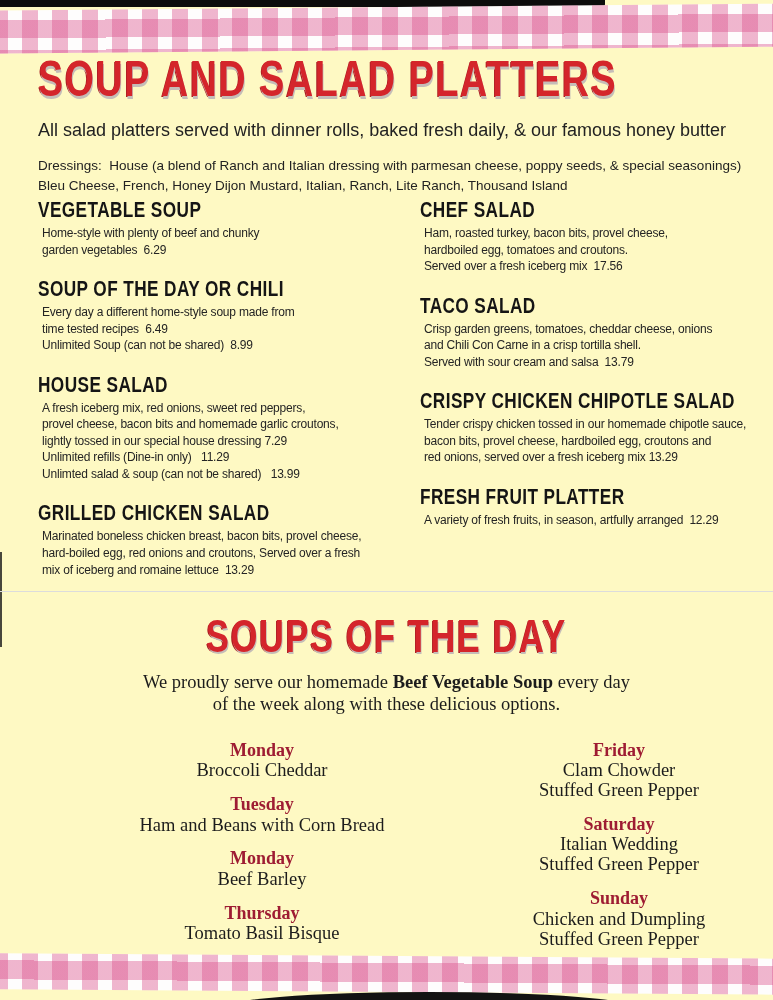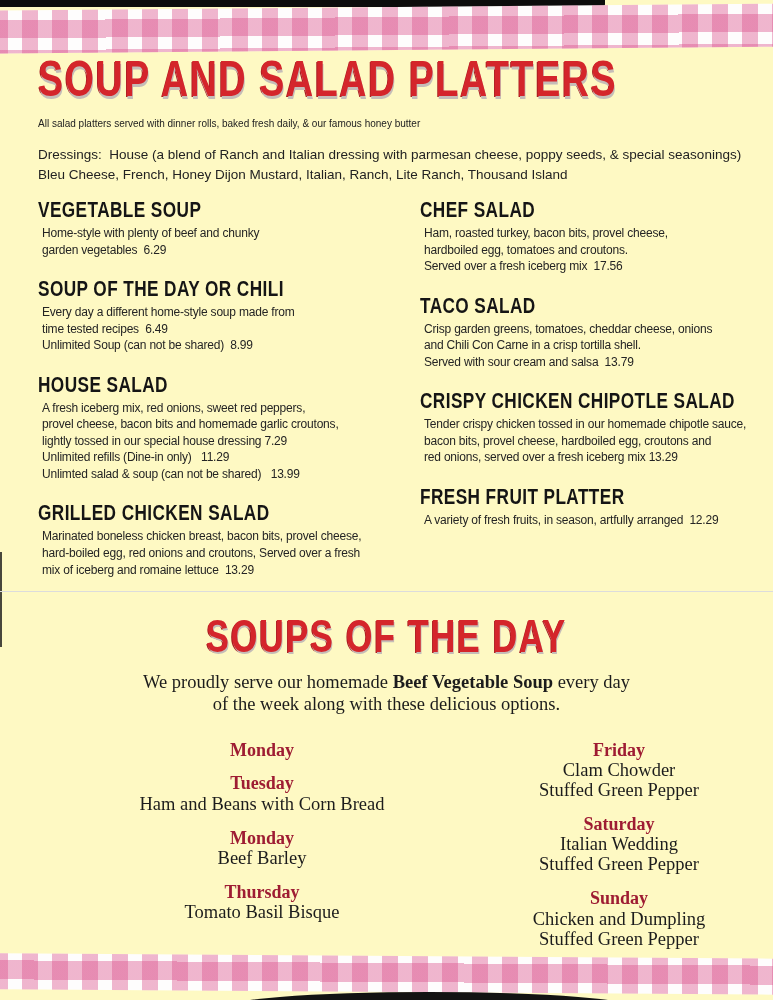--- a/index.html
+++ b/index.html
@@ -25,21 +25,21 @@
       repeating-linear-gradient(90deg, rgba(219,83,141,.42) 0 16px, rgba(219,83,141,0) 16px 30px),
       repeating-linear-gradient(180deg, rgba(219,83,141,0) 0 7px, rgba(219,83,141,.42) 7px 26px, rgba(219,83,141,0) 26px 30px);}
   
   .header{position:absolute;top:54px;left:38px;right:18px;}
   .display-red{
     color:#d4252b;font-weight:700;letter-spacing:2px;white-space:nowrap;
     text-shadow:1px 2px 0 #c5bdb8, -1px 1px 0 #a81d22;
     transform:scaleX(.8) scaleY(1.06);
   }
   .page-title{font-size:47px;line-height:1;transform-origin:left top;display:inline-block;margin:0;}
-  .intro-text{font-size:10px;line-height:1.45;margin:16px 0 0 0;white-space:pre-wrap;color:#222;}
+  .intro-text{font-size:18px;line-height:1.45;margin:16px 0 0 0;white-space:pre-wrap;color:#222;}
   .dressings-text{font-size:13.5px;line-height:1.5;margin:13px 0 0 0;white-space:pre-wrap;color:#222;}
   
   .columns{position:absolute;top:197px;left:38px;width:733px;display:flex;}
   .col-left{width:382px;flex:0 0 382px;}
   .col-right{width:351px;flex:0 0 351px;}
   .item{margin:0 0 18px 0;}
   .item-title{
     font-size:21px;font-weight:700;color:#151515;letter-spacing:.5px;white-space:nowrap;
     margin:0 0 4px 0;line-height:24px;transform:scaleX(.82) scaleY(1.05);transform-origin:left top;
   }
@@ -131,20 +131,21 @@
   <div class="divider"></div>
 
   <div class="soups">
     <h2 class="display-red soups-title">SOUPS OF THE DAY</h2>
     <p class="soups-intro"><span>We proudly serve our homemade </span><b>Beef Vegetable Soup</b><span> every day
 of the week along with these delicious options.</span></p>
     <div class="days-row">
       <div class="days-col-left">
         <div class="day-entry">
           <div class="day-name">Monday</div>
+          <div class="day-items">Broccoli Cheddar</div>
         </div>
         <div class="day-entry">
           <div class="day-name">Tuesday</div>
           <div class="day-items">Ham and Beans with Corn Bread</div>
         </div>
         <div class="day-entry">
           <div class="day-name">Monday</div>
           <div class="day-items">Beef Barley</div>
         </div>
         <div class="day-entry">

